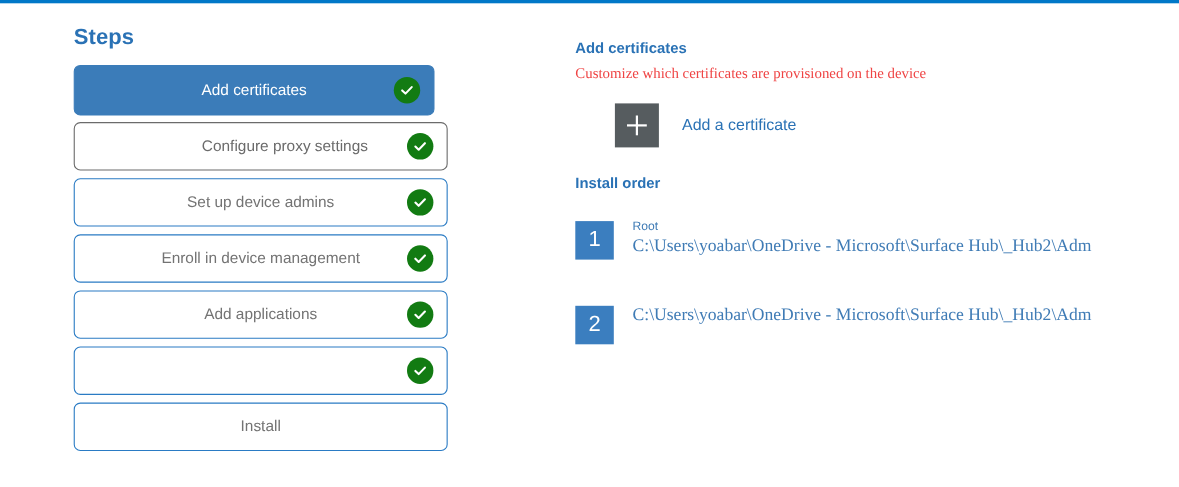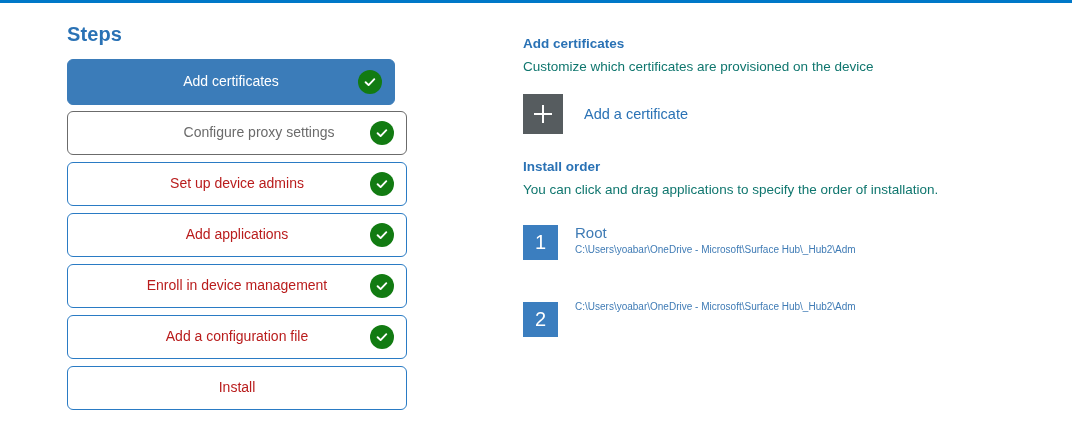--- a/index.html
+++ b/index.html
@@ -57,21 +57,21 @@
     box-sizing: border-box;
     height: 44px;
     border-radius: 6px;
     margin-bottom: 7px;
     display: flex;
     align-items: center;
     justify-content: center;
     font-size: 14px;
     background: #ffffff;
     border: 1px solid #2a7bc4;
-    color: #b91c1c;
+    color: #737373;
     cursor: pointer;
     user-select: none;
   }
   .step-btn .step-label {
     padding: 0 36px;
     text-align: center;
     line-height: 1.1;
   }
   
   .step-btn.is-active {
@@ -118,30 +118,32 @@
     width: 520px;
   }
   .section-heading {
     font-size: 13.5px;
     font-weight: bold;
     color: #2a72b5;
     margin: 33px 0 0 0;
   }
   .section-sub {
     font-size: 13.5px;
-    color: #0f766e;
+    color: #ef4444;
     margin: 7px 0 0 0;
     line-height: 1.3;
+    font-family: Liberation Serif, serif;
   }
 
   
   .add-row {
     margin-top: 18px;
     display: flex;
     align-items: center;
+    margin-left: 36px;
   }
   .add-tile {
     width: 40px;
     height: 40px;
     background: #565c5f;
     position: relative;
     flex: 0 0 auto;
     cursor: pointer;
   }
   .add-tile::before,
@@ -194,28 +196,29 @@
     align-items: center;
     justify-content: center;
     flex: 0 0 auto;
     margin-top: 2px;
   }
   .order-text {
     margin-left: 17px;
     line-height: 1.35;
   }
   .order-name {
-    font-size: 15px;
+    font-size: 11px;
     color: #3f7bb5;
     white-space: nowrap;
   }
   .order-path {
-    font-size: 10px;
+    font-size: 16px;
     color: #3f7bb5;
     white-space: nowrap;
+    font-family: Liberation Serif, serif;
   }
 </style>
 </head>
 <body>
 
 <div class="top-rule"></div>
 
 <div class="page">
 
   <div class="steps-pane">
@@ -244,39 +247,38 @@
       <div class="step-btn">
         <span class="step-label">Set up device admins</span>
         <span class="check-badge">
           <svg width="14" height="14" viewBox="0 0 14 14">
               <path d="M2.6 7.2 L5.6 10.1 L11.3 4.2" stroke="#ffffff" stroke-width="1.9" fill="none" stroke-linecap="round" stroke-linejoin="round"></path>
             </svg>
         </span>
       </div>
 
       <div class="step-btn">
+        <span class="step-label">Enroll in device management</span>
+        <span class="check-badge">
+          <svg width="14" height="14" viewBox="0 0 14 14">
+              <path d="M2.6 7.2 L5.6 10.1 L11.3 4.2" stroke="#ffffff" stroke-width="1.9" fill="none" stroke-linecap="round" stroke-linejoin="round"></path>
+            </svg>
+        </span>
+      </div>
+
+      <div class="step-btn">
         <span class="step-label">Add applications</span>
         <span class="check-badge">
           <svg width="14" height="14" viewBox="0 0 14 14">
               <path d="M2.6 7.2 L5.6 10.1 L11.3 4.2" stroke="#ffffff" stroke-width="1.9" fill="none" stroke-linecap="round" stroke-linejoin="round"></path>
             </svg>
         </span>
       </div>
 
       <div class="step-btn">
-        <span class="step-label">Enroll in device management</span>
-        <span class="check-badge">
-          <svg width="14" height="14" viewBox="0 0 14 14">
-              <path d="M2.6 7.2 L5.6 10.1 L11.3 4.2" stroke="#ffffff" stroke-width="1.9" fill="none" stroke-linecap="round" stroke-linejoin="round"></path>
-            </svg>
-        </span>
-      </div>
-
-      <div class="step-btn">
-        <span class="step-label">Add a configuration file</span>
         <span class="check-badge">
           <svg width="14" height="14" viewBox="0 0 14 14">
               <path d="M2.6 7.2 L5.6 10.1 L11.3 4.2" stroke="#ffffff" stroke-width="1.9" fill="none" stroke-linecap="round" stroke-linejoin="round"></path>
             </svg>
         </span>
       </div>
 
       <div class="step-btn is-plain">
         <span class="step-label">Install</span>
       </div>
@@ -289,21 +291,20 @@
     <div class="section-heading">Add certificates</div>
     <div class="section-sub">Customize which certificates are provisioned on the device</div>
 
     <div class="add-row">
       <div class="add-tile"></div>
       <div class="add-link">Add a certificate</div>
     </div>
 
     <div class="install-block">
       <div class="section-heading" style="margin-top:1px">Install order</div>
-      <div class="section-sub">You can click and drag applications to specify the order of installation.</div>
 
       <div class="order-list">
 
         <div class="order-item">
           <div class="order-num">1</div>
           <div class="order-text">
             <div class="order-name">Root</div>
             <div class="order-path">C:\Users\yoabar\OneDrive - Microsoft\Surface Hub\_Hub2\Adm</div>
           </div>
         </div>

